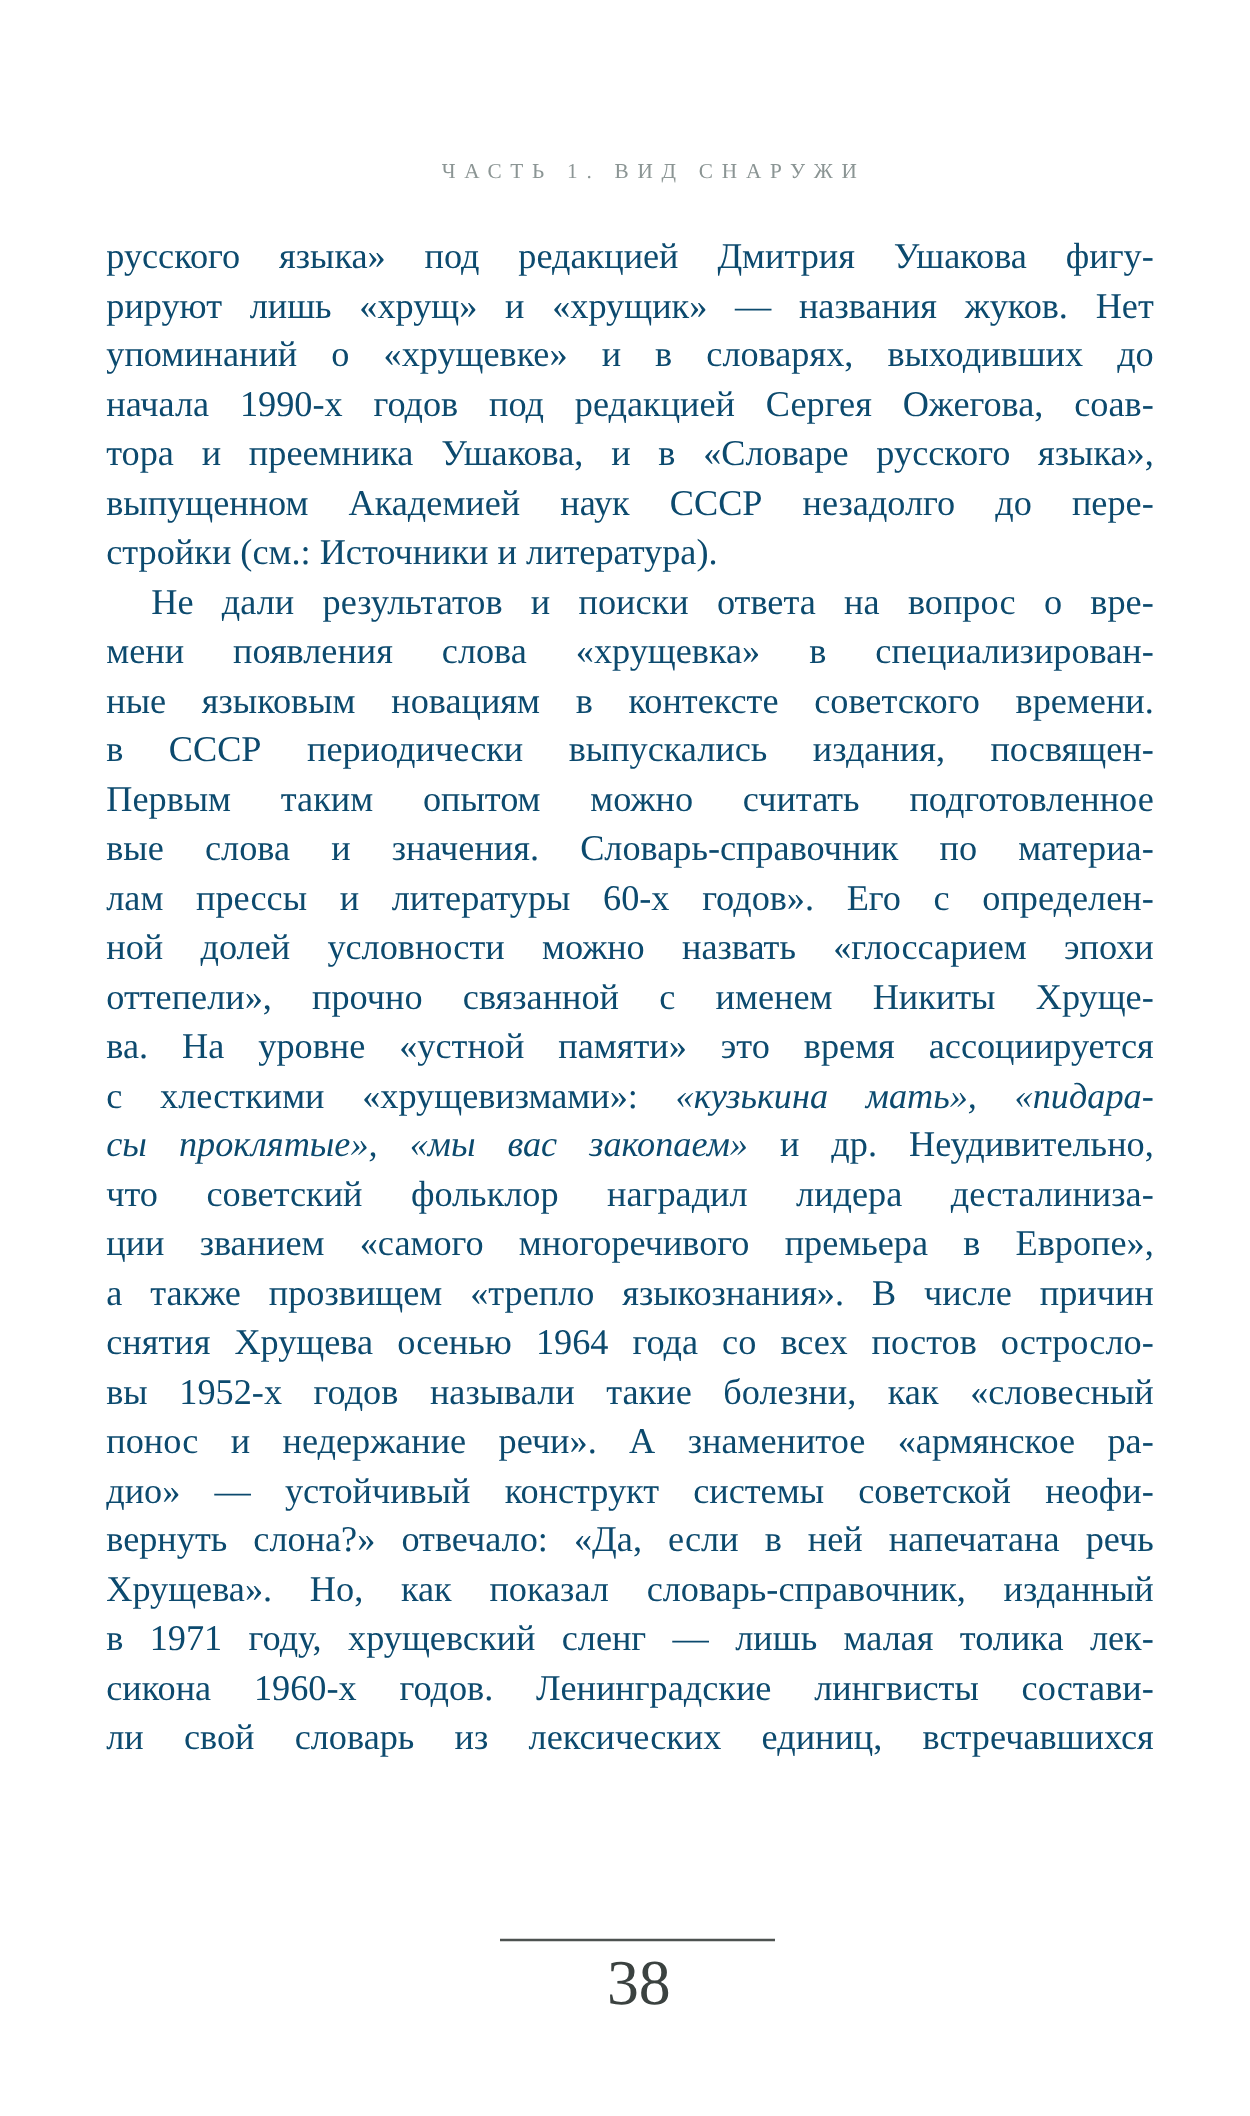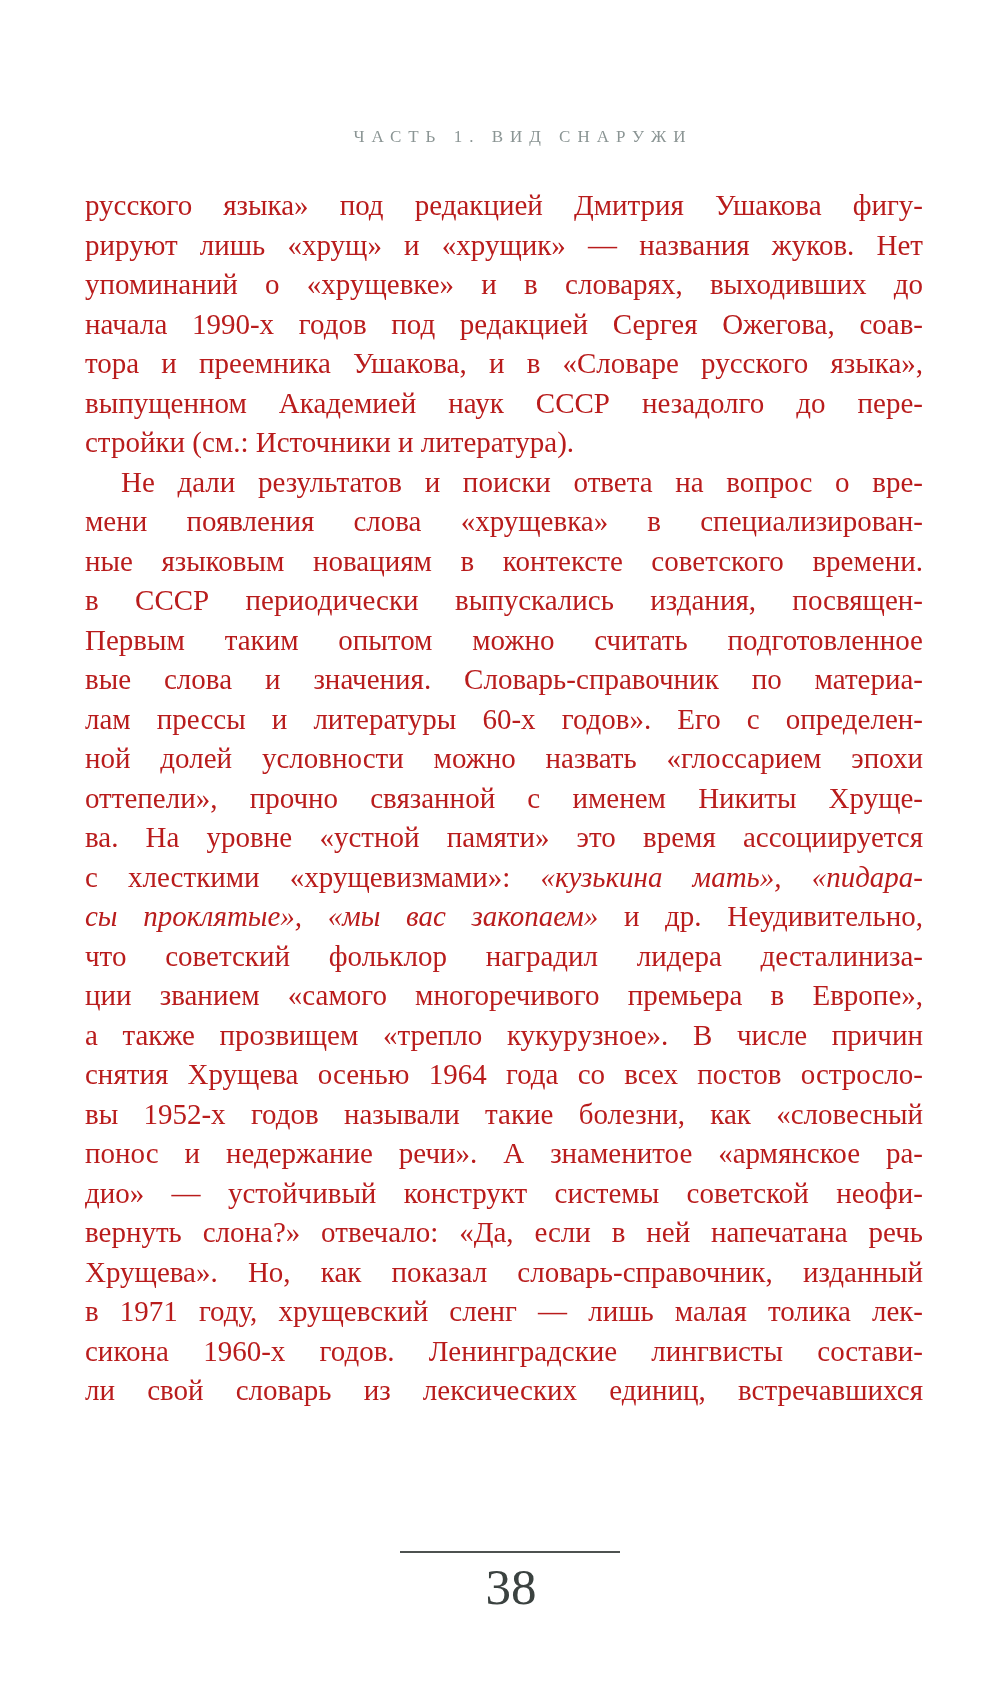--- a/index.html
+++ b/index.html
@@ -27,21 +27,21 @@
     color: #8b9594;
     font-family: "Liberation Serif", "DejaVu Serif", serif;
   }
   .body-text {
     position: absolute;
     top: 186px;
     left: 85px;
     width: 838px;
     font-size: 29px;
     line-height: 39.5px;
-    color: #b91c1c;
+    color: #0c4a6e;
   }
   .line {
     text-align: justify;
     text-align-last: justify;
     height: 39.5px;
     overflow: visible;
   }
   .line.indent {
     text-indent: 36px;
   }
@@ -92,21 +92,21 @@
       <div class="line"><span>Первым таким опытом можно считать подготовленное</span></div>
       <div class="line"><span>вые слова и значения. Словарь-справочник по материа-</span></div>
       <div class="line"><span>лам прессы и литературы 60-х годов». Его с определен-</span></div>
       <div class="line"><span>ной долей условности можно назвать «глоссарием эпохи</span></div>
       <div class="line"><span>оттепели», прочно связанной с именем Никиты Хруще-</span></div>
       <div class="line"><span>ва. На уровне «устной памяти» это время ассоциируется</span></div>
       <div class="line"><span>с хлесткими «хрущевизмами»: </span><span class="it">«кузькина мать», «пидара-</span></div>
       <div class="line"><span class="it">сы проклятые», «мы вас закопаем»</span><span> и др. Неудивительно,</span></div>
       <div class="line"><span>что советский фольклор наградил лидера десталиниза-</span></div>
       <div class="line"><span>ции званием «самого многоречивого премьера в Европе»,</span></div>
-      <div class="line"><span>а также прозвищем «трепло кукурузное». В числе причин</span></div>
+      <div class="line"><span>а также прозвищем «трепло языкознания». В числе причин</span></div>
       <div class="line"><span>снятия Хрущева осенью 1964 года со всех постов остросло-</span></div>
       <div class="line"><span>вы 1952-х годов называли такие болезни, как «словесный</span></div>
       <div class="line"><span>понос и недержание речи». А знаменитое «армянское ра-</span></div>
       <div class="line"><span>дио» — устойчивый конструкт системы советской неофи-</span></div>
       <div class="line"><span>вернуть слона?» отвечало: «Да, если в ней напечатана речь</span></div>
       <div class="line"><span>Хрущева». Но, как показал словарь-справочник, изданный</span></div>
       <div class="line"><span>в 1971 году, хрущевский сленг — лишь малая толика лек-</span></div>
       <div class="line"><span>сикона 1960-х годов. Ленинградские лингвисты состави-</span></div>
       <div class="line"><span>ли свой словарь из лексических единиц, встречавшихся</span></div>
     </div>

